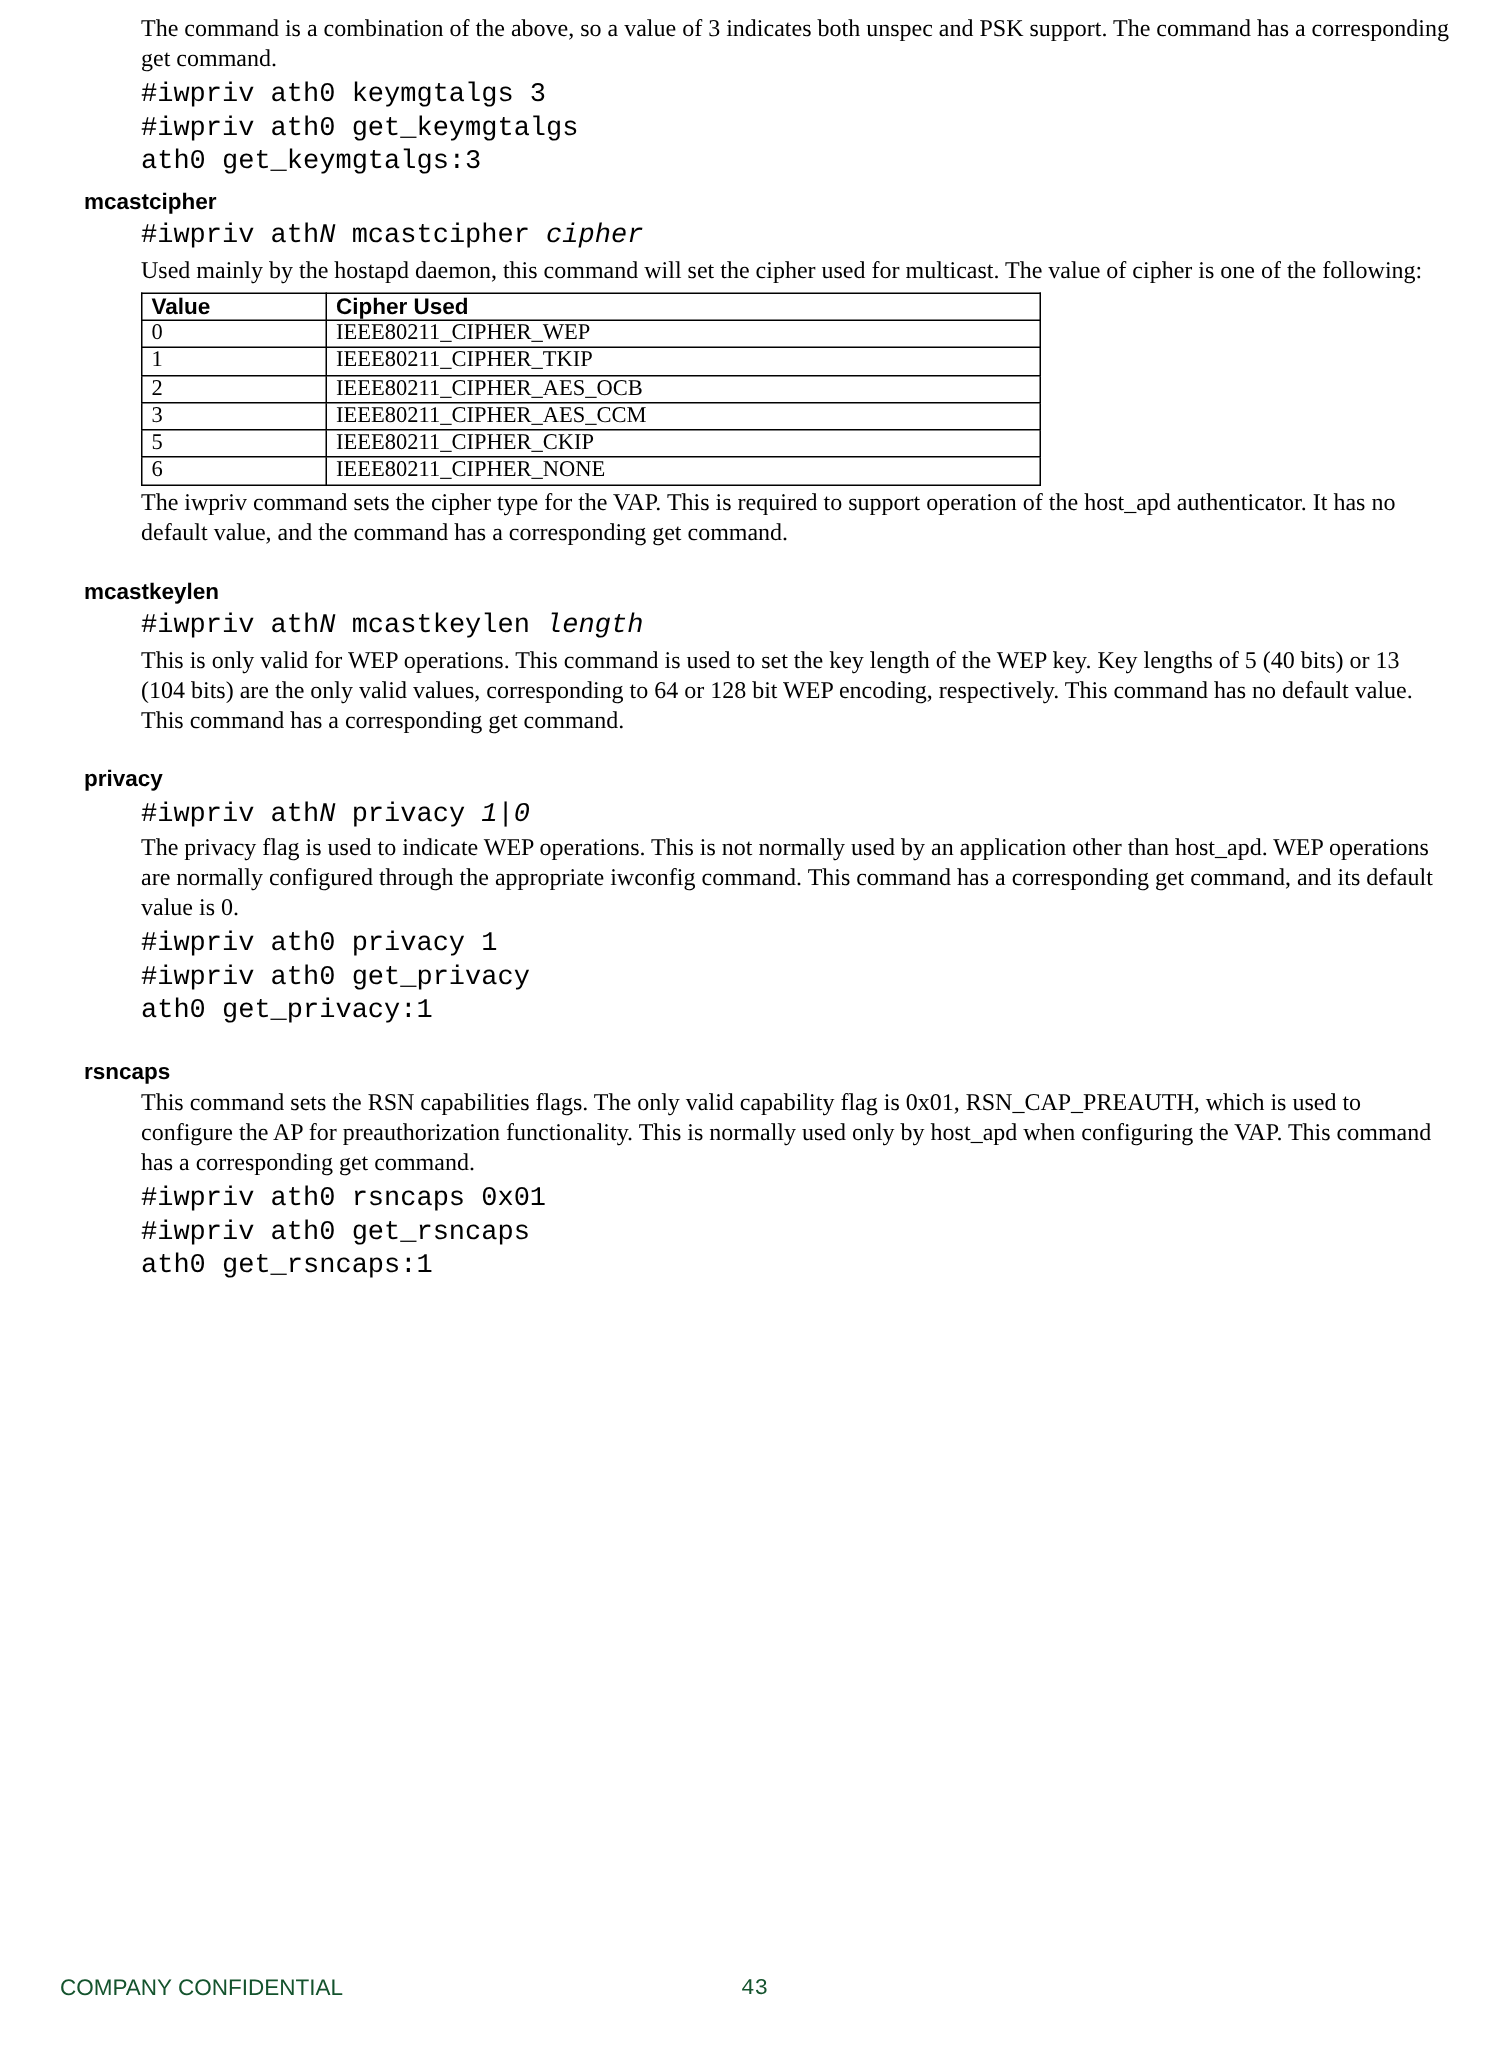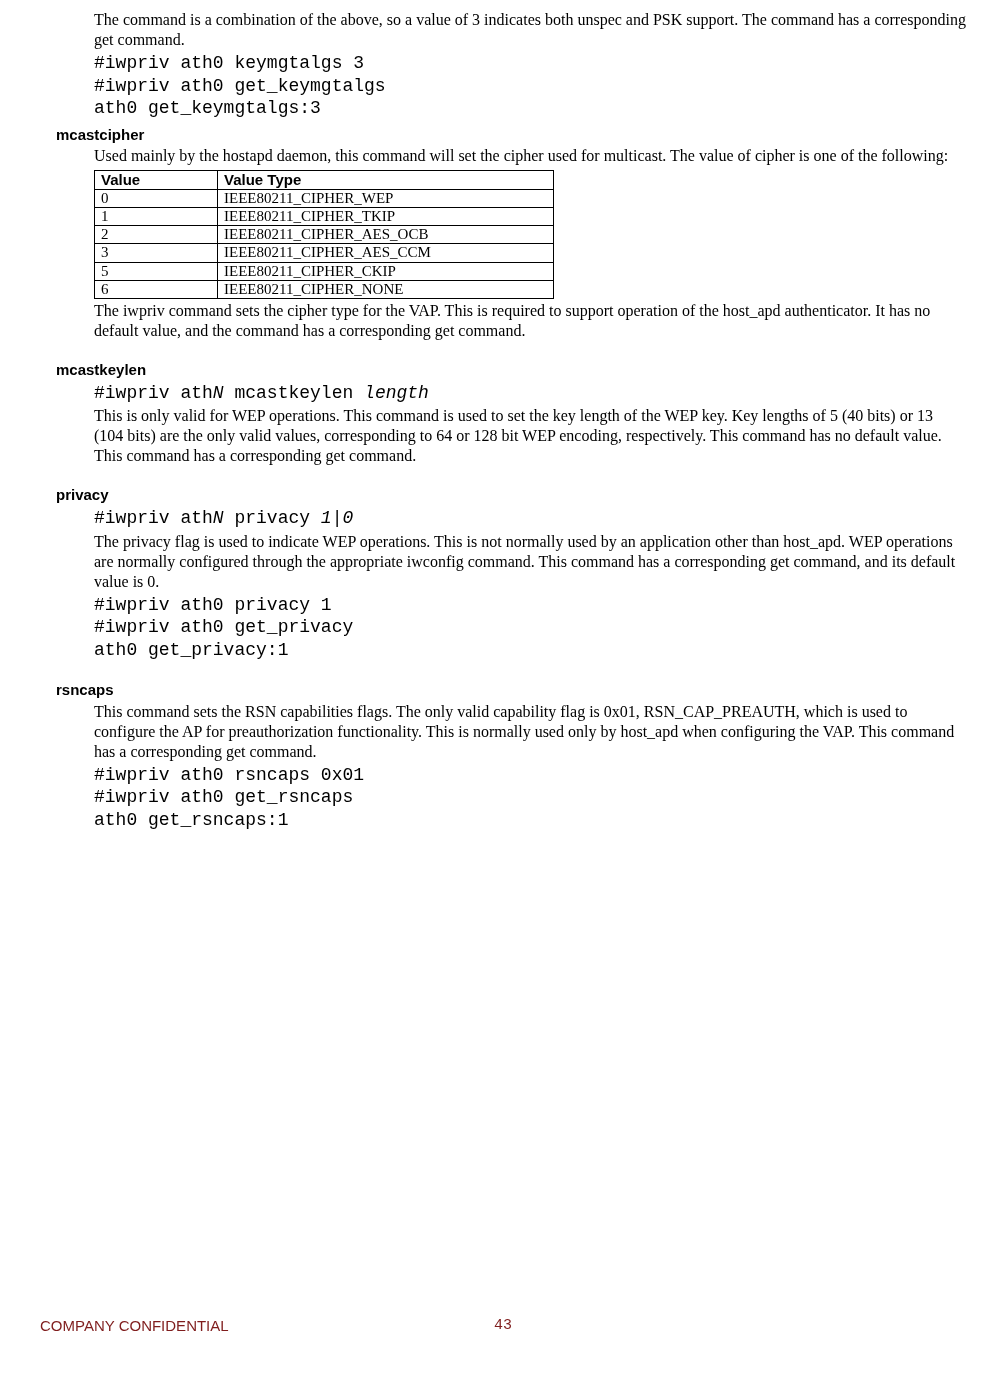--- a/index.html
+++ b/index.html
@@ -40,21 +40,21 @@
     white-space: pre;
     line-height: 1.25;
     margin: 2px 0 2px 0;
   }
   .code .italic {
     font-style: italic;
   }
   table.cipher {
     border-collapse: collapse;
     margin: 4px 0 2px 0;
-    width: 460px;
+    width: 600px;
   }
   table.cipher th,
   table.cipher td {
     border: 1px solid #000;
     padding: 0 6px;
     text-align: left;
     vertical-align: top;
     font-size: 15px;
     line-height: 1.15;
   }
@@ -65,21 +65,21 @@
   table.cipher th.col-val {
     width: 110px;
   }
   .footer {
     position: absolute;
     bottom: 40px;
     left: 40px;
     right: 40px;
     font-family: Arial, Helvetica, sans-serif;
     font-size: 15px;
-    color: #7f1d1d;
+    color: #14532d;
   }
   .footer .pagenum {
     position: absolute;
     left: 0;
     right: 0;
     text-align: center;
     top: 0;
     font-family: Liberation Mono, monospace;
   }
   .spacer {
@@ -93,27 +93,28 @@
 
   <div class="body-indent">
     <p class="para">The command is a combination of the above, so a value of 3 indicates both unspec and PSK support. The command has a corresponding get command.</p>
     <div class="code">#iwpriv ath0 keymgtalgs 3
 #iwpriv ath0 get_keymgtalgs
 ath0 get_keymgtalgs:3</div>
   </div>
 
   <div class="heading heading-indent">mcastcipher</div>
   <div class="body-indent">
+    <div class="code"><span>#iwpriv ath</span><span class="italic">N</span><span> mcastcipher </span><span class="italic">cipher</span></div>
     <p class="para">Used mainly by the hostapd daemon, this command will set the cipher used for multicast. The value of cipher is one of the following:</p>
 
     <table class="cipher">
       <tbody>
           <tr>
         <th class="col-val">Value</th>
-        <th>Value Type</th>
+        <th>Cipher Used</th>
       </tr>
       <tr>
         <td>0</td>
         <td>IEEE80211_CIPHER_WEP</td>
       </tr>
       <tr>
         <td>1</td>
         <td>IEEE80211_CIPHER_TKIP</td>
       </tr>
       <tr>

